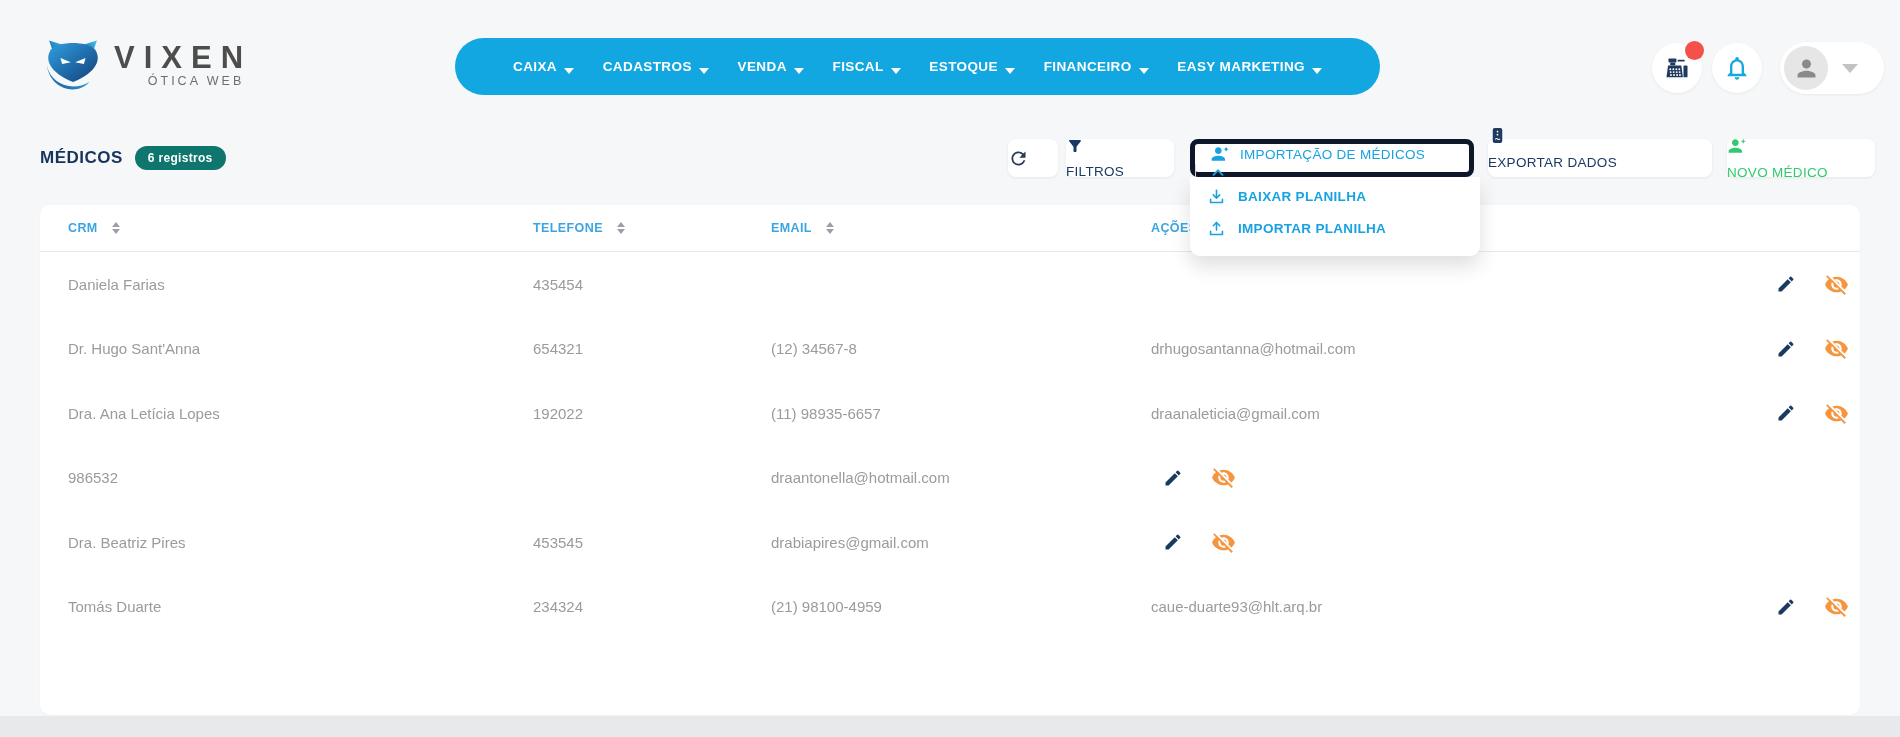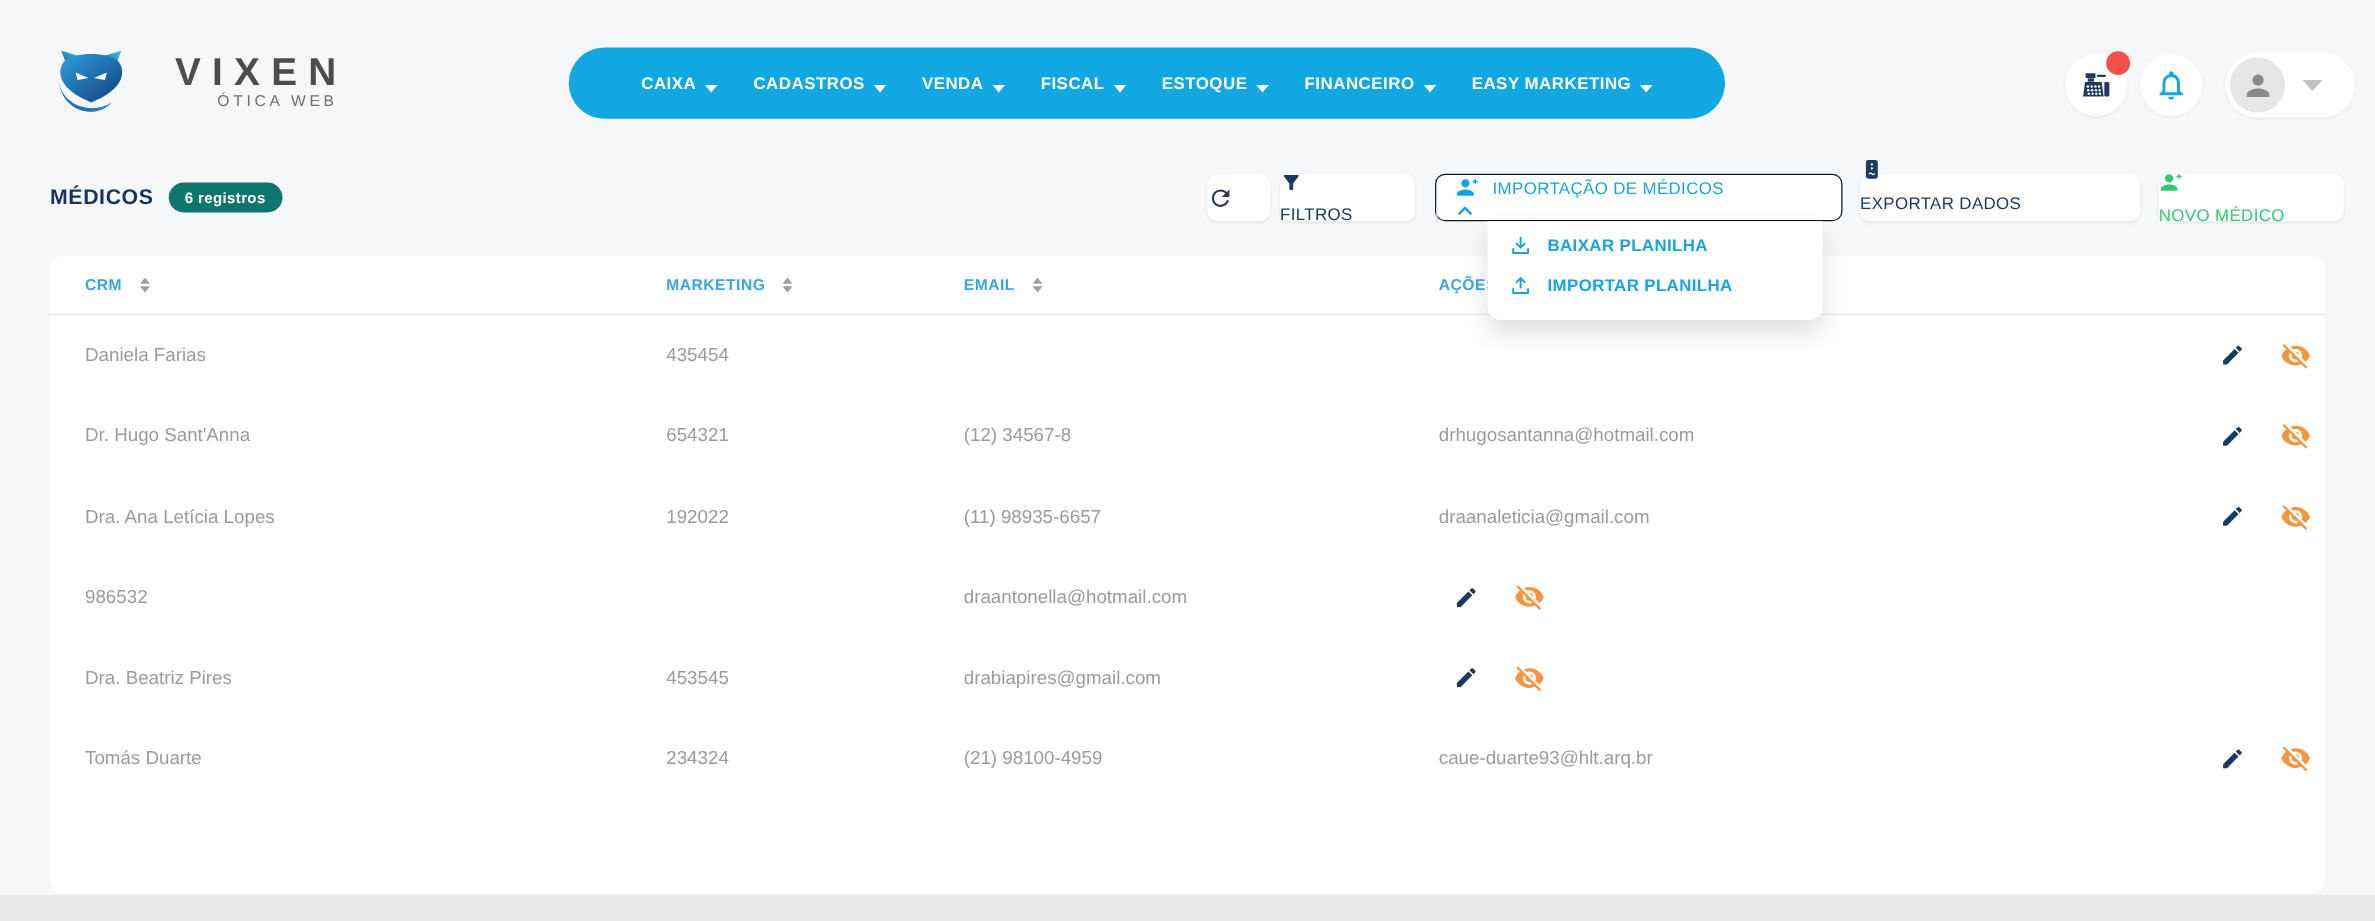--- a/index.html
+++ b/index.html
@@ -1,20 +1,20 @@
 <!DOCTYPE html>
 <html><head>
 <meta charset="utf-8">
 <style>
   html,body{margin:0;padding:0;background:#e9eaeb;font-family:"Liberation Sans","DejaVu Sans",sans-serif;}
   .app{position:relative;width:1900px;height:737px;background:#f6f7f8;overflow:hidden;}
 
   
   .logo{position:absolute;left:40px;top:34px;display:flex;align-items:center;gap:8px;}
-  .brand-text{display:flex;flex-direction:column;line-height:1;margin-left:26px;}
+  .brand-text{display:flex;flex-direction:column;line-height:1;}
   .brand-name{font-size:31px;font-weight:bold;color:#4d4d4d;letter-spacing:9px;}
   .brand-sub{font-size:12.5px;color:#6e6e6e;letter-spacing:3px;margin-top:2px;align-self:center;margin-left:26px;}
 
   .nav-pill{position:absolute;left:455px;top:38px;width:925px;height:57px;background:#12a7e0;border-radius:29px;
     display:flex;align-items:center;justify-content:space-between;padding:0 58px;box-sizing:border-box;}
   .nav-item{display:flex;align-items:flex-end;gap:7px;color:#fff;font-size:13.5px;font-weight:bold;letter-spacing:.4px;cursor:pointer;white-space:nowrap;}
   .caret-down-white{width:0;height:0;border-left:5.5px solid transparent;border-right:5.5px solid transparent;border-top:6px solid #fff;}
 
   .top-icons{position:absolute;right:16px;top:42px;display:flex;align-items:center;}
   .icon-circle{position:relative;width:50px;height:50px;border-radius:50%;background:#fff;display:flex;align-items:center;justify-content:center;box-shadow:0 1px 3px rgba(0,0,0,.06);}
@@ -27,29 +27,29 @@
   
   .title-row{position:absolute;left:40px;right:25px;top:139px;height:38px;display:flex;align-items:center;}
   .page-title{font-size:17px;font-weight:bold;color:#16335b;letter-spacing:.5px;}
   .count-badge{background:#0f766e;color:#fff;font-size:12px;font-weight:bold;padding:5px 13px;border-radius:999px;margin-left:12px;letter-spacing:.3px;}
   .spacer{flex:1;}
 
   .btn{height:38px;background:#fff;border-radius:8px;display:flex;align-items:flex-start;justify-content:center;
     box-shadow:0 1px 3px rgba(0,0,0,.07);font-size:13.5px;font-weight:normal;letter-spacing:.3px;cursor:pointer;box-sizing:border-box;flex-direction:column;}
   .btn-refresh{width:50px;}
   .btn-filters{width:108px;margin-left:8px;color:#1b3a63;gap:9px;}
-  .btn-import{width:326px;margin-left:16px;color:#18a2e2;border:1px solid #0f172a;box-shadow:none;padding:0;justify-content:flex-start;}
+  .btn-import{width:284px;margin-left:16px;color:#18a2e2;border:5px solid #0f172a;box-shadow:none;padding:0;justify-content:flex-start;}
   .btn-import .import-main{flex:1;display:flex;align-items:center;gap:10px;padding-left:15px;}
   .btn-import .import-caret{width:44px;height:100%;border-left:1px solid #d8d8d8;display:flex;align-items:center;justify-content:center;}
   .btn-export{width:224px;margin-left:14px;color:#1b3a63;gap:10px;}
   .btn-new{width:148px;margin-left:15px;color:#2fca6e;gap:9px;}
   .v-divider{width:1px;height:18px;background:#c9c9c9;margin:0 3px 0 6px;}
 
   
-  .dropdown{position:absolute;left:1190px;top:177px;width:268px;background:#fff;border-radius:0 0 10px 10px;
+  .dropdown{position:absolute;left:1190px;top:177px;width:290px;background:#fff;border-radius:0 0 10px 10px;
     box-shadow:0 10px 20px rgba(0,0,0,.13);padding:3px 0 12px;z-index:30;}
   .dropdown-item{height:32px;display:flex;align-items:center;gap:12px;padding-left:17px;color:#18a2e2;font-size:13.5px;font-weight:bold;letter-spacing:.3px;cursor:pointer;}
 
   
   .card{position:absolute;left:40px;right:40px;top:205px;bottom:22px;background:#fff;border-radius:10px;box-shadow:0 1px 2px rgba(0,0,0,.03);z-index:1;}
   .trow,.thead{display:grid;grid-template-columns:465px 238px 380px 613px 1fr;align-items:center;padding:0 16px 0 28px;}
   .thead{height:46px;border-bottom:1px solid #e8e8e8;}
   .th{display:flex;align-items:center;gap:14px;color:#3ba5e0;font-size:12.5px;font-weight:bold;letter-spacing:.4px;cursor:pointer;}
   .sort{display:inline-flex;flex-direction:column;gap:2px;}
   .sort .up{width:0;height:0;border-left:4.5px solid transparent;border-right:4.5px solid transparent;border-bottom:5px solid #9aa0a6;}
@@ -261,21 +261,21 @@
   <div class="card">
     <div class="thead">
       <span class="th">
           <span>CRM</span>
           <span class="sort">
             <span class="up"></span>
             <span class="dn"></span>
           </span>
         </span>
       <span class="th">
-          <span>MARKETING</span>
+          <span>TELEFONE</span>
           <span class="sort">
             <span class="up"></span>
             <span class="dn"></span>
           </span>
         </span>
       <span class="th">
           <span>EMAIL</span>
           <span class="sort">
             <span class="up"></span>
             <span class="dn"></span>

